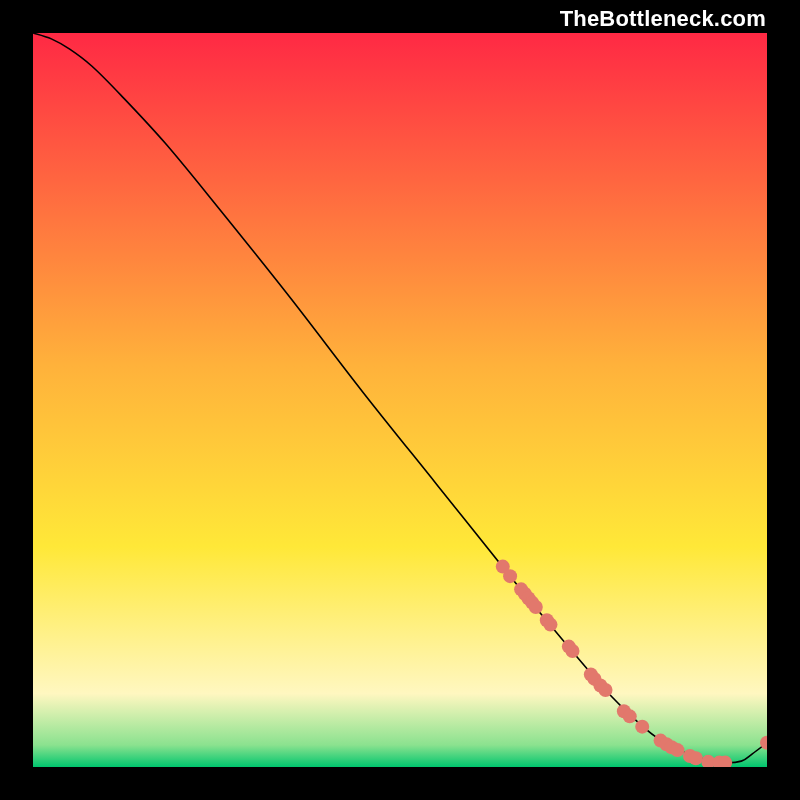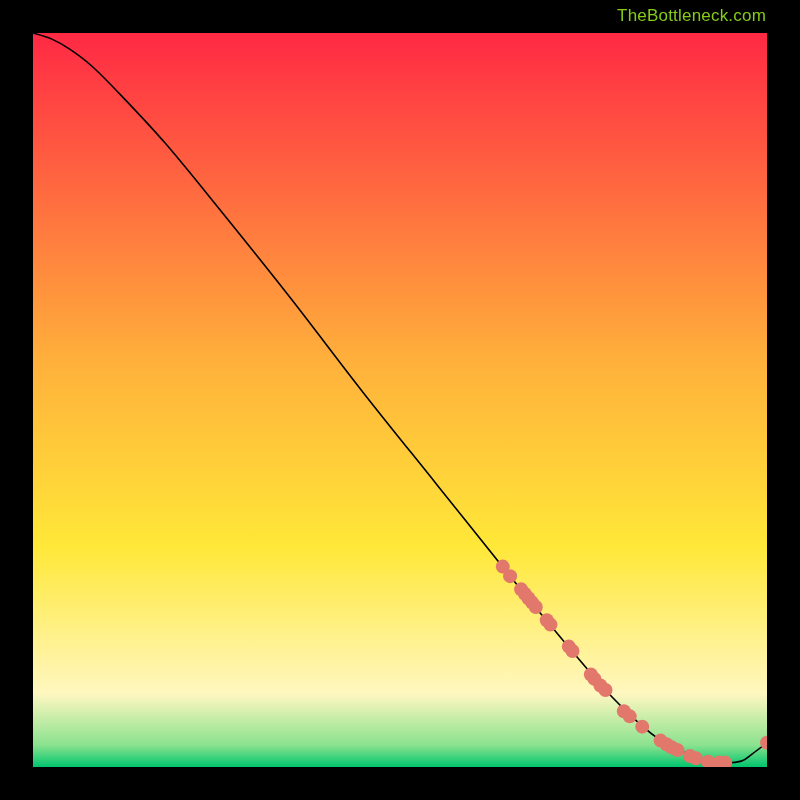--- a/index.html
+++ b/index.html
@@ -21,23 +21,23 @@
     position: absolute;
     left: 33px;
     top: 33px;
     width: 734px;
     height: 734px;
   }
   .watermark {
     position: absolute;
     top: 6px;
     right: 34px;
-    color: #84cc16;
-    font-size: 17px;
-    font-weight: 400;
+    color: #ffffff;
+    font-size: 22px;
+    font-weight: 700;
     letter-spacing: 0.2px;
   }
   svg { display: block; }
 </style>
 </head>
 <body>
 
 <div class="stage">
 
   <div class="watermark">TheBottleneck.com</div>

